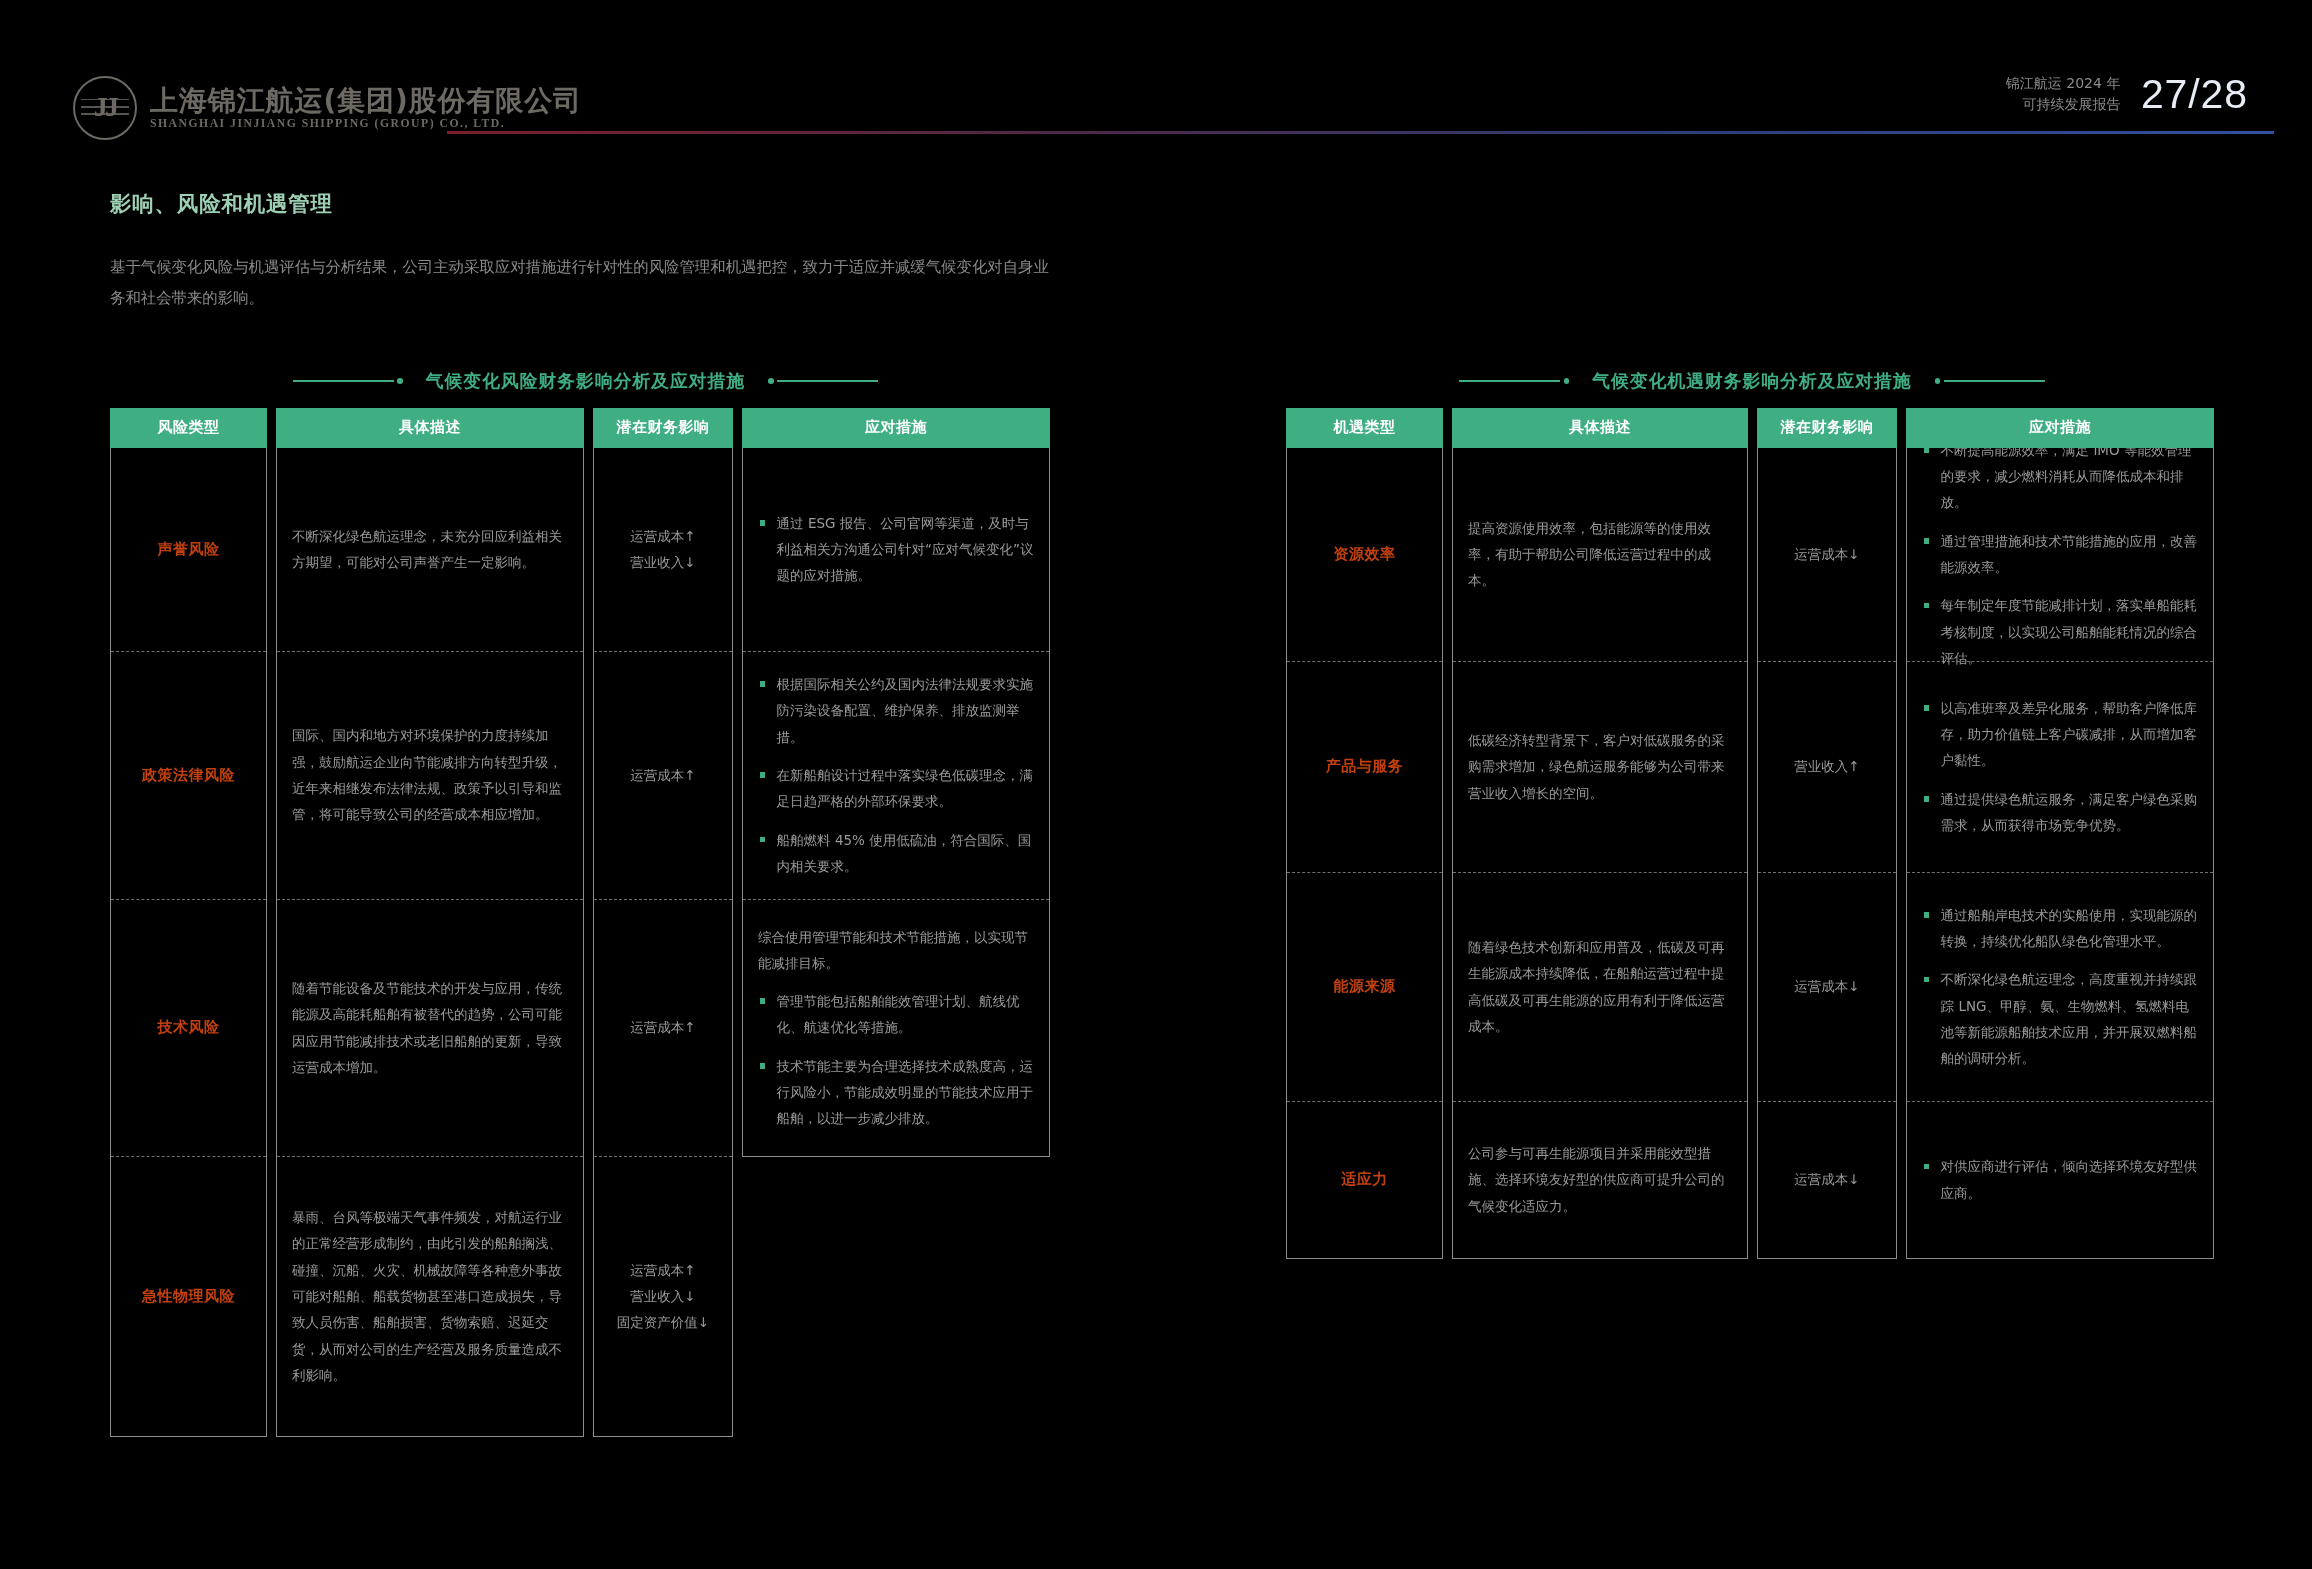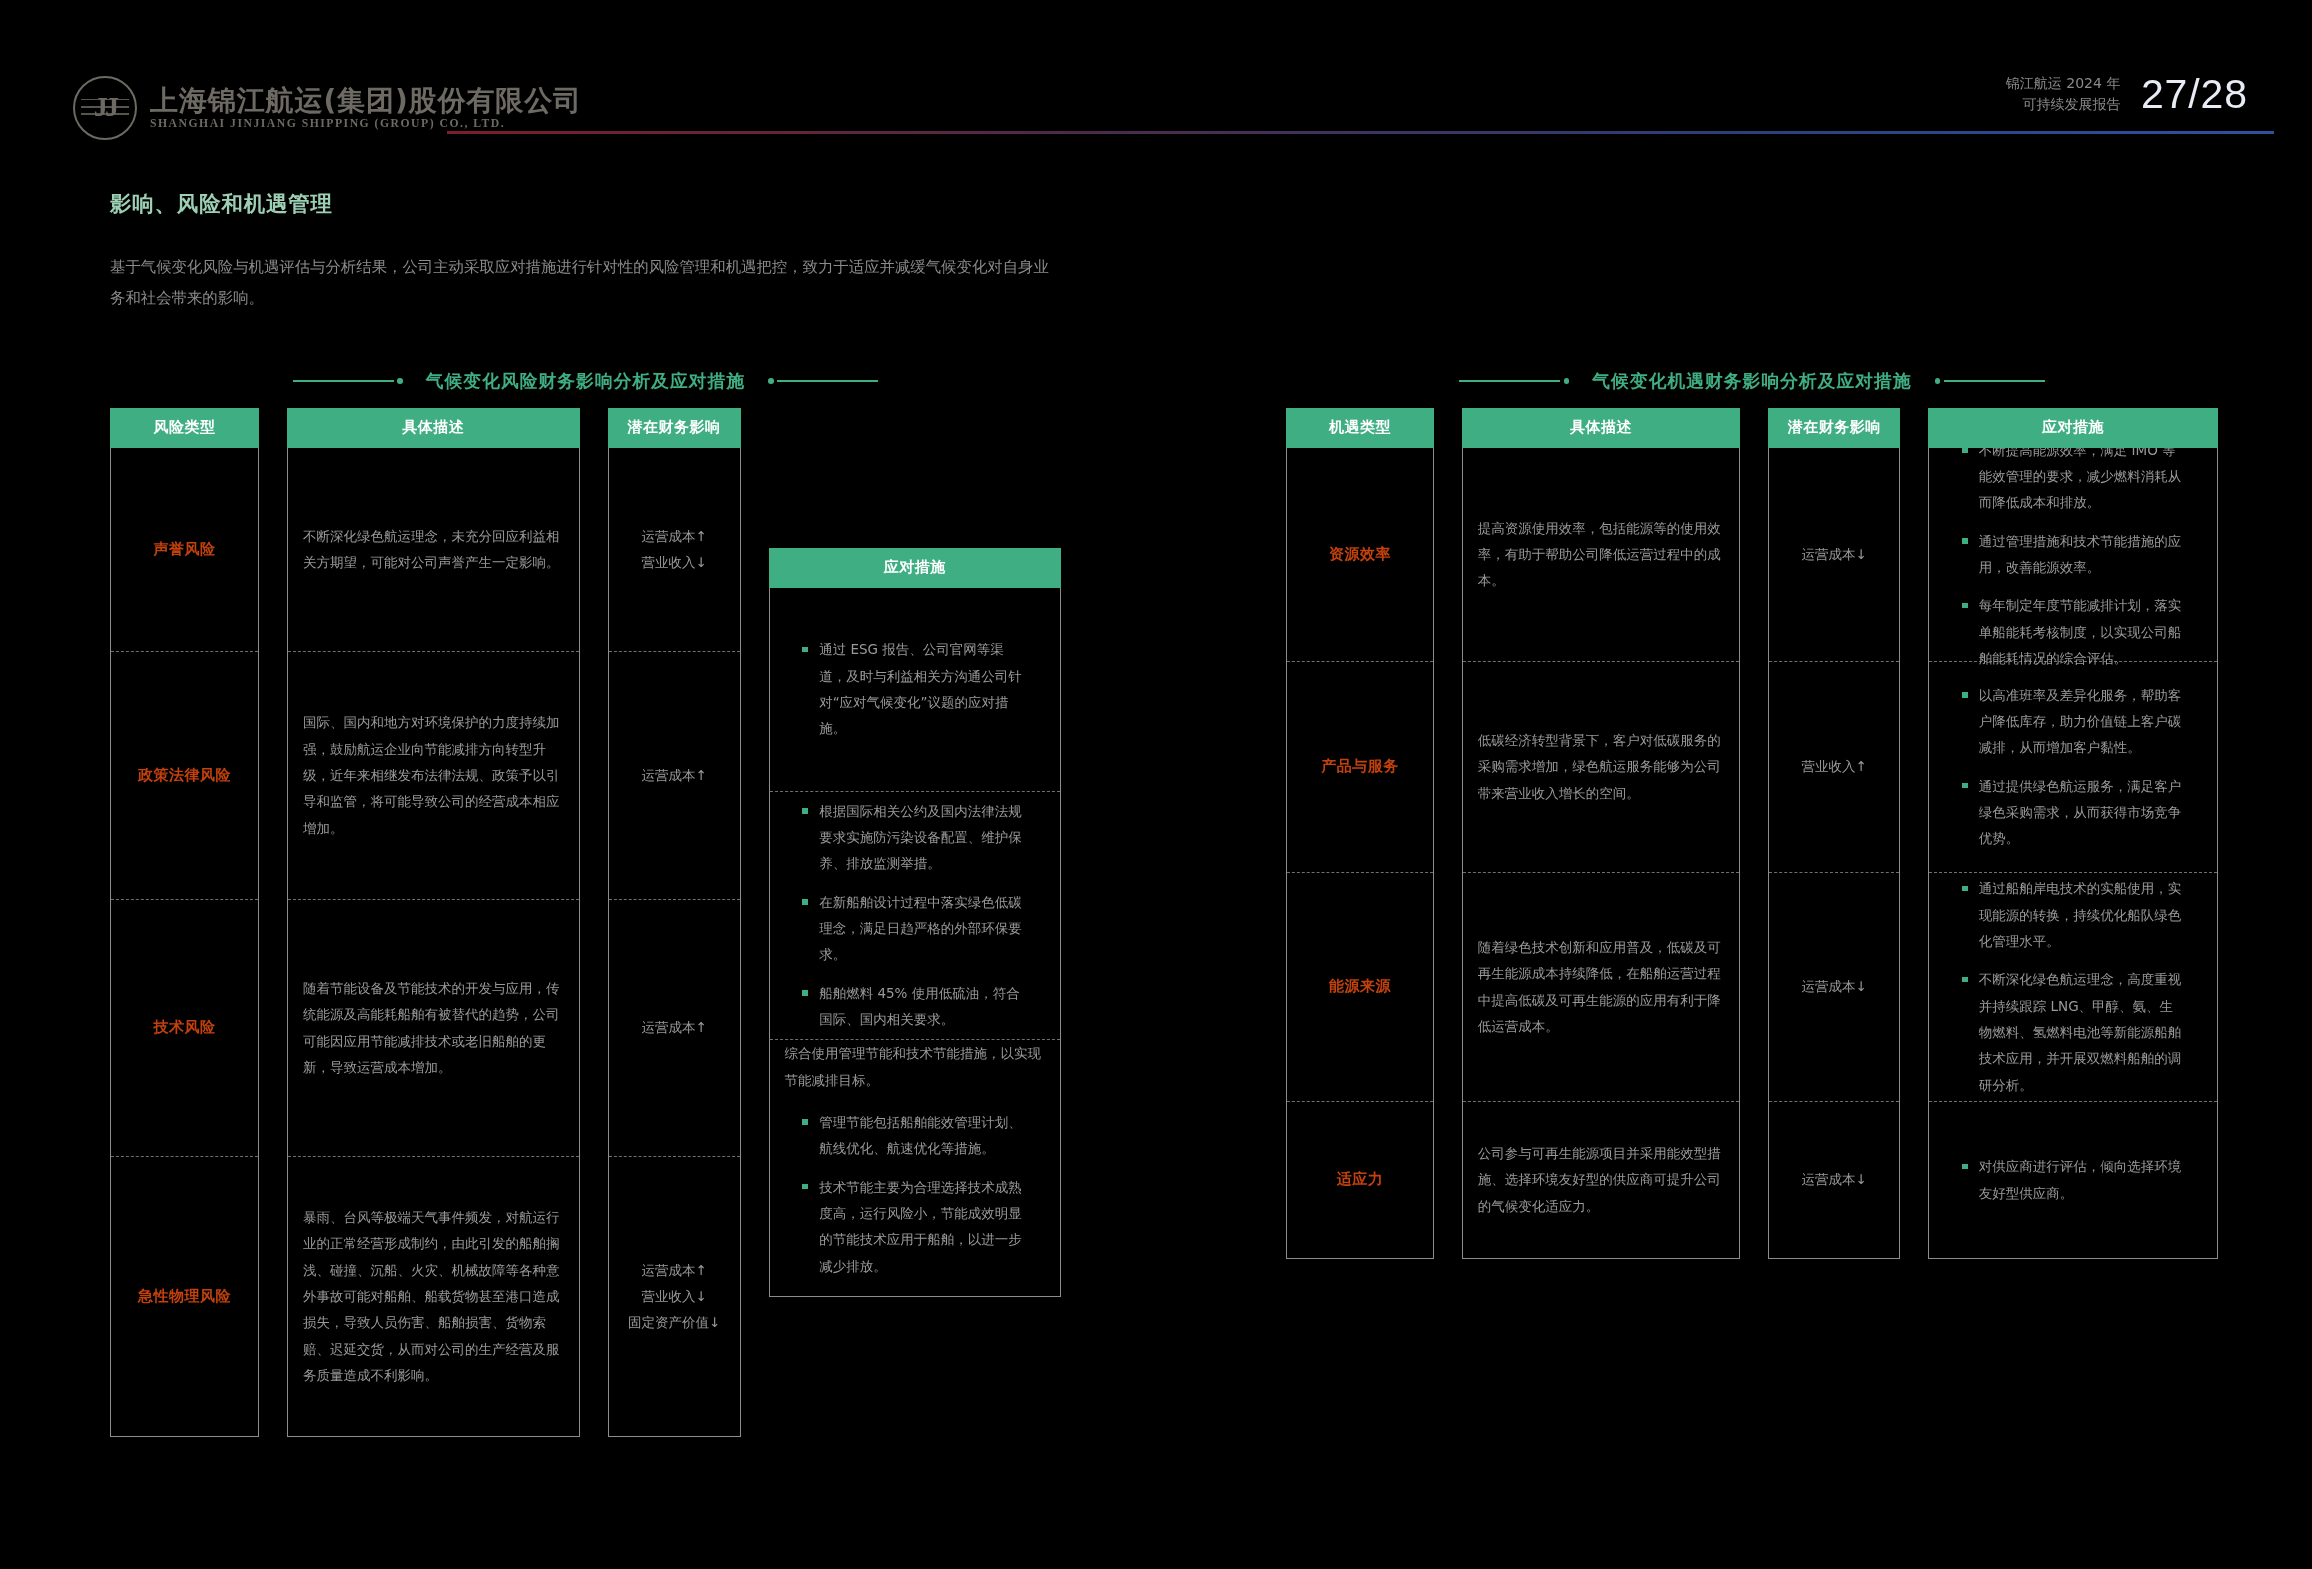--- a/index.html
+++ b/index.html
@@ -86,21 +86,21 @@
   .tbl-caption .cap-text {
     font-size: 17.7px; font-weight: bold; color: #3fae83; letter-spacing: 1.1px;
     font-family: "DejaVu Sans", sans-serif; white-space: nowrap;
   }
   .cap-line { display: flex; align-items: center; }
   .cap-line .bar { width: 101px; height: 1.9px; background: #3fae83; }
   .cap-line .dot { width: 5.6px; height: 5.6px; background: #3fae83; border-radius: 50%; }
   .cap-line.l .dot { margin-left: 3.7px; }
   .cap-line.r .dot { margin-right: 3.7px; }
 
-  .cols { display: flex; align-items: center; gap: 28px; }
+  .cols { display: flex; align-items: flex-start; gap: 9px; }
 
   .col { position: relative; }
   .col-head {
     background: #3fae83; color: #ffffff; font-weight: bold;
     font-size: 15px; text-align: center; padding: 10.3px 3.7px;
     font-family: "DejaVu Sans", sans-serif; position: relative; z-index: 3;
     letter-spacing: 0.5px;
   }
   .col-box {
     border: 0.9px solid #8c8c8c; border-top: none;
@@ -124,21 +124,21 @@
     width: 100%; font-family: "DejaVu Sans", sans-serif; letter-spacing: 0.5px;
   }
   .desc {
     font-size: 13.5px; line-height: 1.95; color: #9a9a9a;
     font-family: "DejaVu Sans", sans-serif;
   }
   .fin {
     font-size: 13.5px; line-height: 1.95; color: #9a9a9a; text-align: center;
     width: 100%; font-family: "DejaVu Sans", sans-serif;
   }
-  ul.bullets { margin: 16px; padding: 0; list-style: none; }
+  ul.bullets { margin: 0; padding: 0; list-style: none; }
   ul.bullets > li {
     position: relative; padding-left: 18.6px; margin: 0 0 12px 0;
     font-size: 13.5px; line-height: 1.95; color: #9a9a9a;
     font-family: "DejaVu Sans", sans-serif;
   }
   ul.bullets > li:last-child { margin-bottom: 0; }
   ul.bullets > li::before {
     content: ""; position: absolute; left: 1.9px; top: 10.3px;
     width: 5.6px; height: 5.6px; background: #3fae83;
   }

